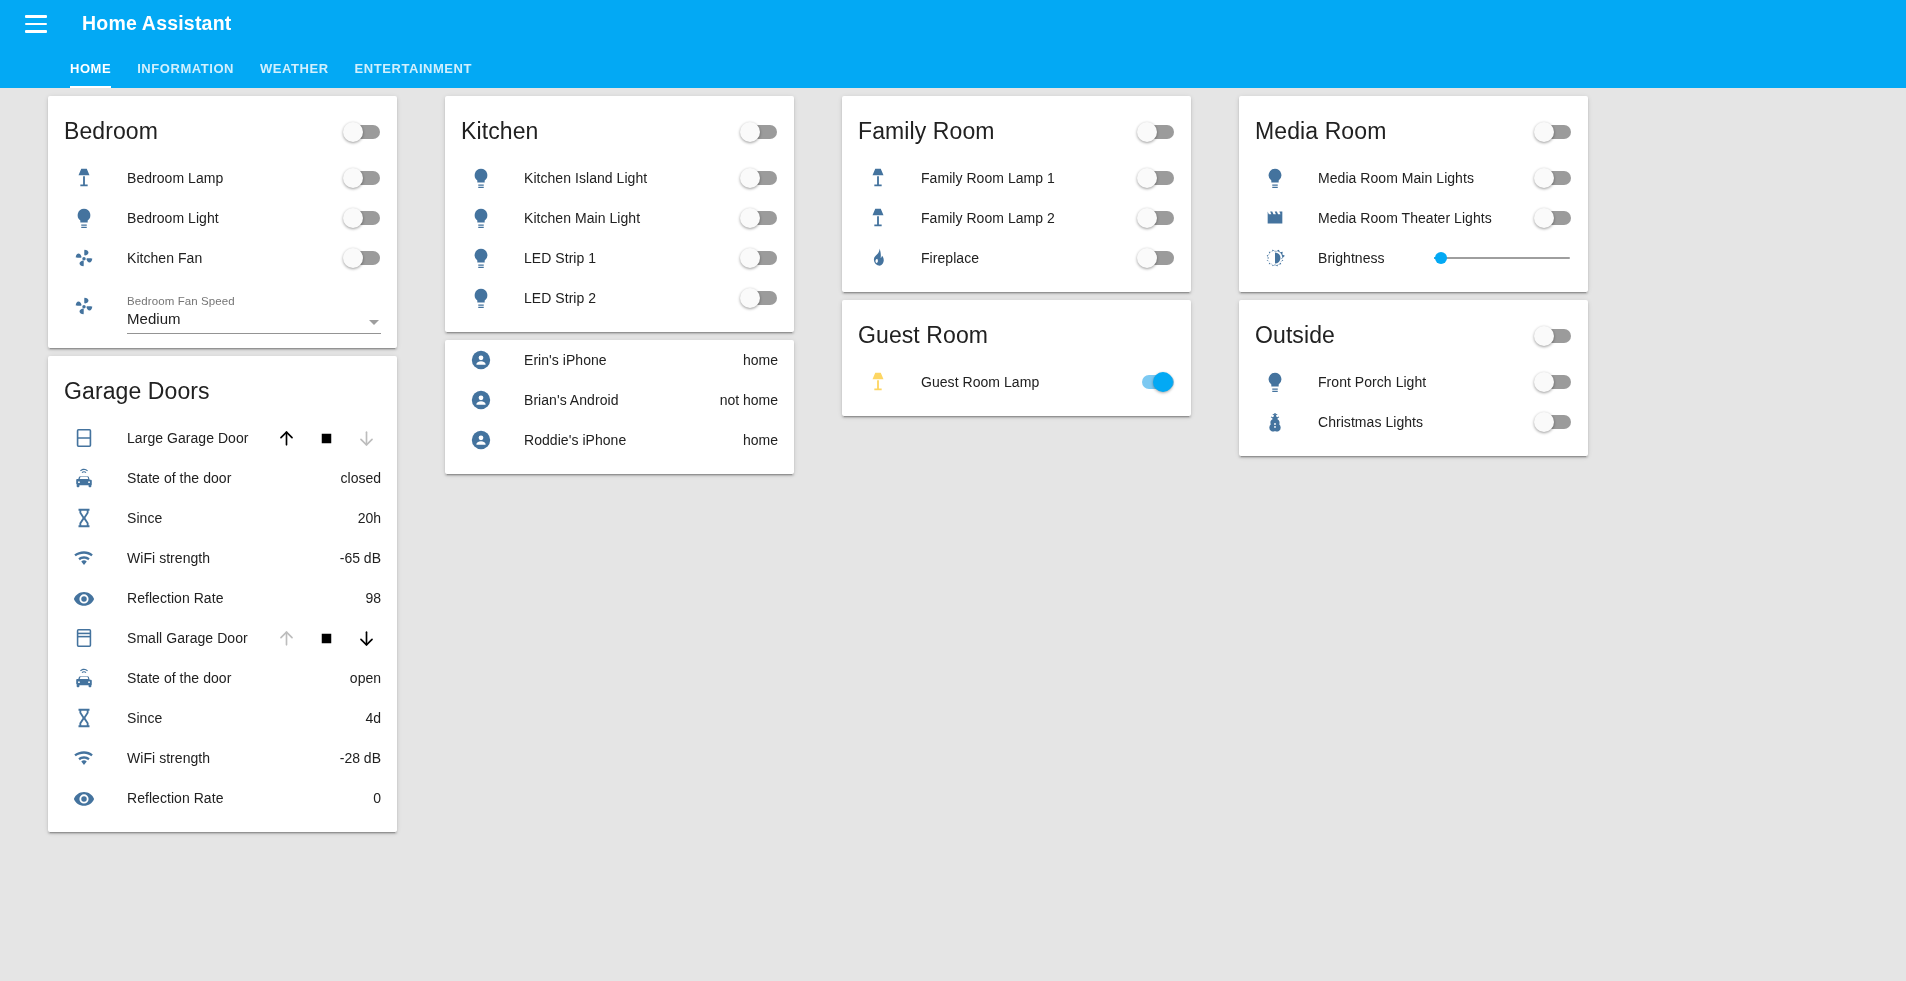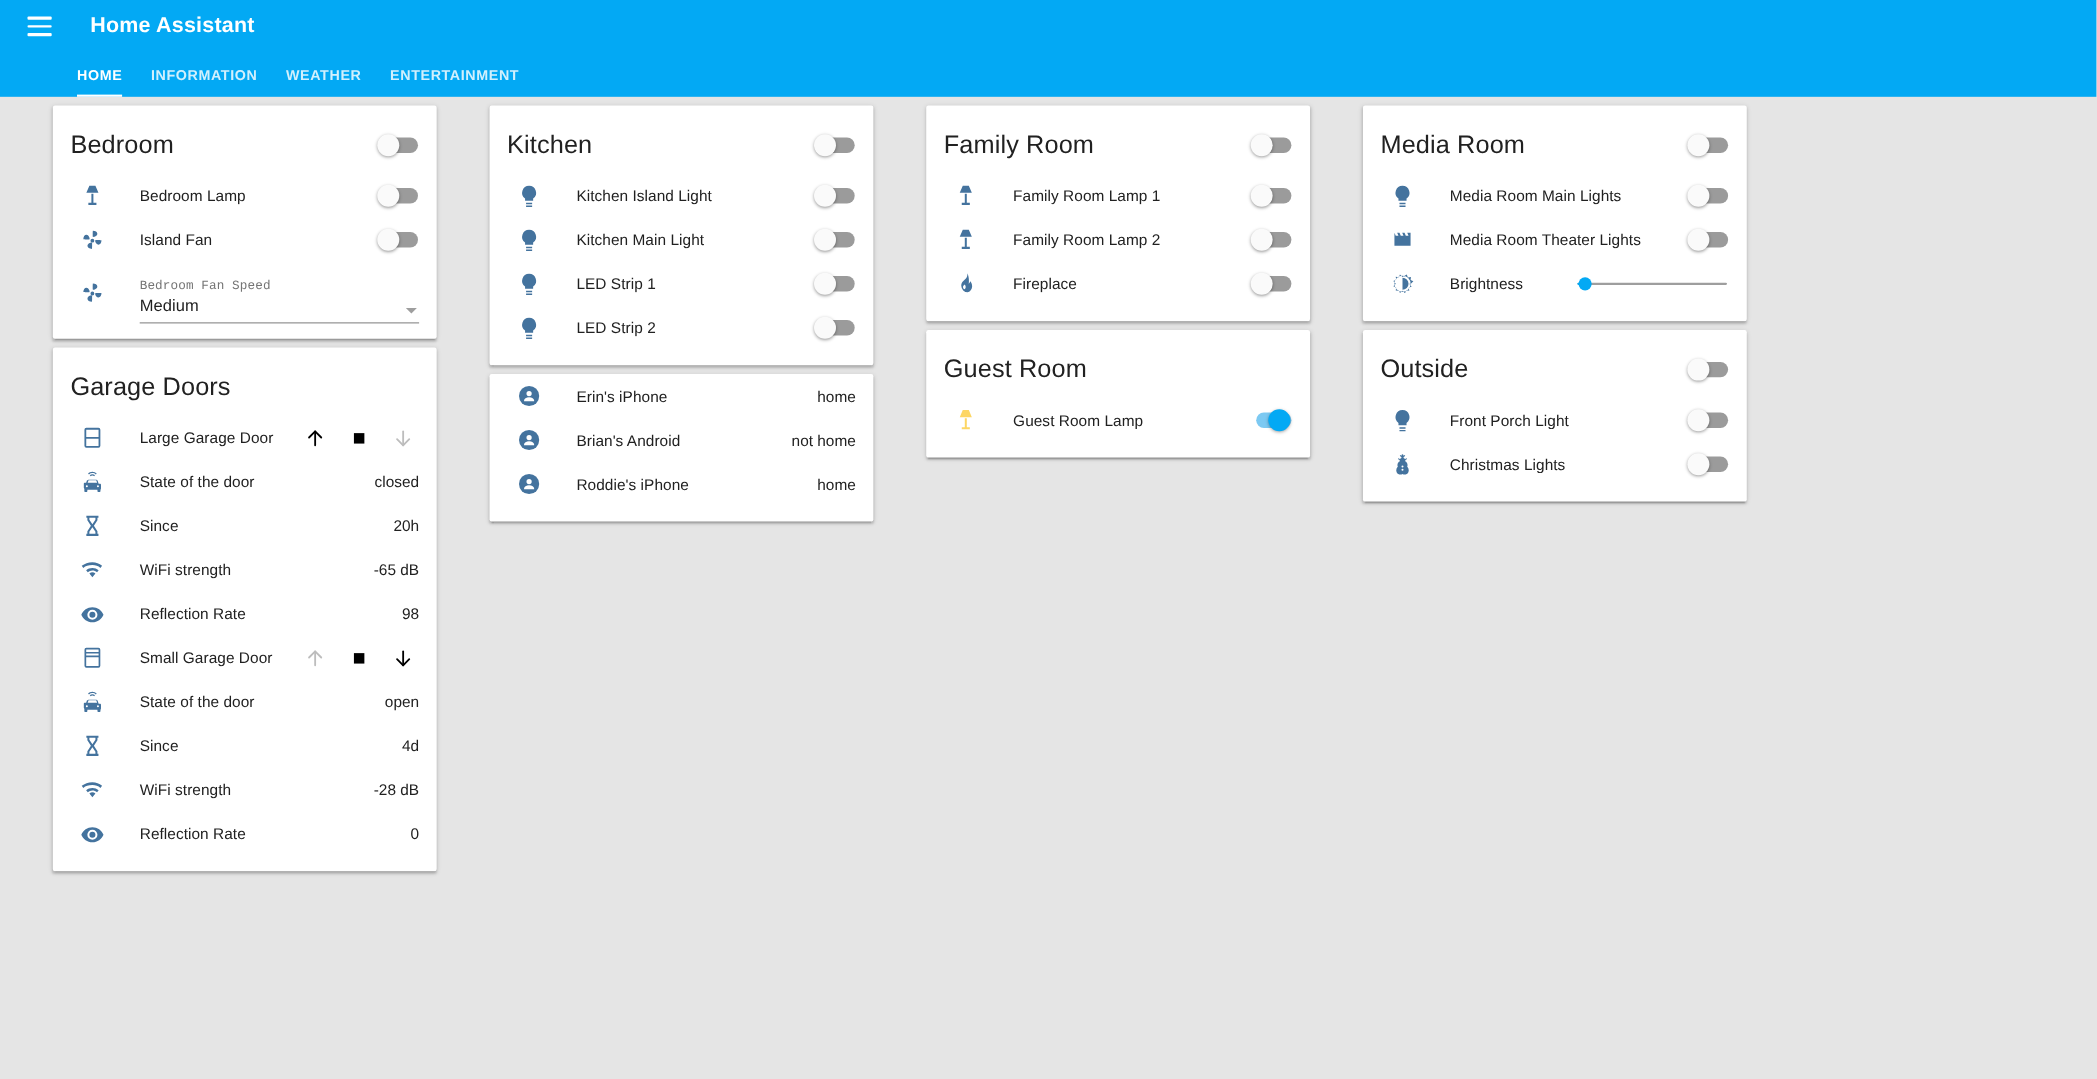--- a/index.html
+++ b/index.html
@@ -237,21 +237,20 @@
     position: relative;
     border-bottom: 1px solid rgba(0,0,0,.42);
     padding-bottom: 4px;
     cursor: pointer;
   }
   .select-label {
     font-size: 11.5px;
     color: #757575;
     line-height: 1.25;
     letter-spacing: .1px;
-    font-family: Liberation Mono, monospace;
   }
   .select-value {
     font-size: 15px;
     color: #212121;
     line-height: 1.35;
     letter-spacing: .05px;
   }
   .select-arrow {
     position: absolute;
     right: 2px; bottom: 8px;
@@ -302,28 +301,40 @@
               <path d="M9 2h6l3 7H6l3-7zM11 10h2v9h3v2H8v-2h3v-9z"></path>
             </svg>
         </div>
         <div class="row-name">Bedroom Lamp</div>
         <div class="toggle">
             <div class="track"></div>
             <div class="knob"></div>
           </div>
       </div>
 
+      <div class="row">
+        <div class="row-icon">
+          <svg width="22" height="22" viewBox="0 0 24 24" fill="currentColor">
+              <path d="M12 2a7 7 0 0 0-4 12.7V17h8v-2.3A7 7 0 0 0 12 2zM9 19h6v1.5H9V19zm0 2.6h6V23H9v-1.4z"></path>
+            </svg>
+        </div>
+        <div class="row-name">Bedroom Light</div>
+        <div class="toggle">
+            <div class="track"></div>
+            <div class="knob"></div>
+          </div>
+      </div>
 
       <div class="row">
         <div class="row-icon">
           <svg width="22" height="22" viewBox="0 0 24 24" fill="currentColor">
               <path d="M12 11a1.9 1.9 0 1 0 0 3.8 1.9 1.9 0 0 0 0-3.8zM12.5 3c2.4 0 4.4 1.3 4.4 3 0 1.6-1.5 2.8-3.6 3.3-.3-.2-.6-.3-1-.3V5.5c0-1 .1-2.5.2-2.5zM21 12.5c0 2.4-1.3 4.4-3 4.4-1.6 0-2.8-1.5-3.3-3.6.2-.3.3-.6.3-1h2.5c1 0 2.5.1 2.5.2zM11.5 21c-2.4 0-4.4-1.3-4.4-3 0-1.6 1.5-2.8 3.6-3.3.3.2.6.3 1 .3v3.5c0 1-.1 2.5-.2 2.5zM3 11.5c0-2.4 1.3-4.4 3-4.4 1.6 0 2.8 1.5 3.3 3.6-.2.3-.3.6-.3 1H6.5c-1 0-2.5-.1-2.5-.2z"></path>
             </svg>
         </div>
-        <div class="row-name">Island Fan</div>
+        <div class="row-name">Kitchen Fan</div>
         <div class="toggle">
             <div class="track"></div>
             <div class="knob"></div>
           </div>
       </div>
 
       <div class="select-row">
         <div class="row-icon">
           <svg width="22" height="22" viewBox="0 0 24 24" fill="currentColor">
               <path d="M12 11a1.9 1.9 0 1 0 0 3.8 1.9 1.9 0 0 0 0-3.8zM12.5 3c2.4 0 4.4 1.3 4.4 3 0 1.6-1.5 2.8-3.6 3.3-.3-.2-.6-.3-1-.3V5.5c0-1 .1-2.5.2-2.5zM21 12.5c0 2.4-1.3 4.4-3 4.4-1.6 0-2.8-1.5-3.3-3.6.2-.3.3-.6.3-1h2.5c1 0 2.5.1 2.5.2zM11.5 21c-2.4 0-4.4-1.3-4.4-3 0-1.6 1.5-2.8 3.6-3.3.3.2.6.3 1 .3v3.5c0 1-.1 2.5-.2 2.5zM3 11.5c0-2.4 1.3-4.4 3-4.4 1.6 0 2.8 1.5 3.3 3.6-.2.3-.3.6-.3 1H6.5c-1 0-2.5-.1-2.5-.2z"></path>

